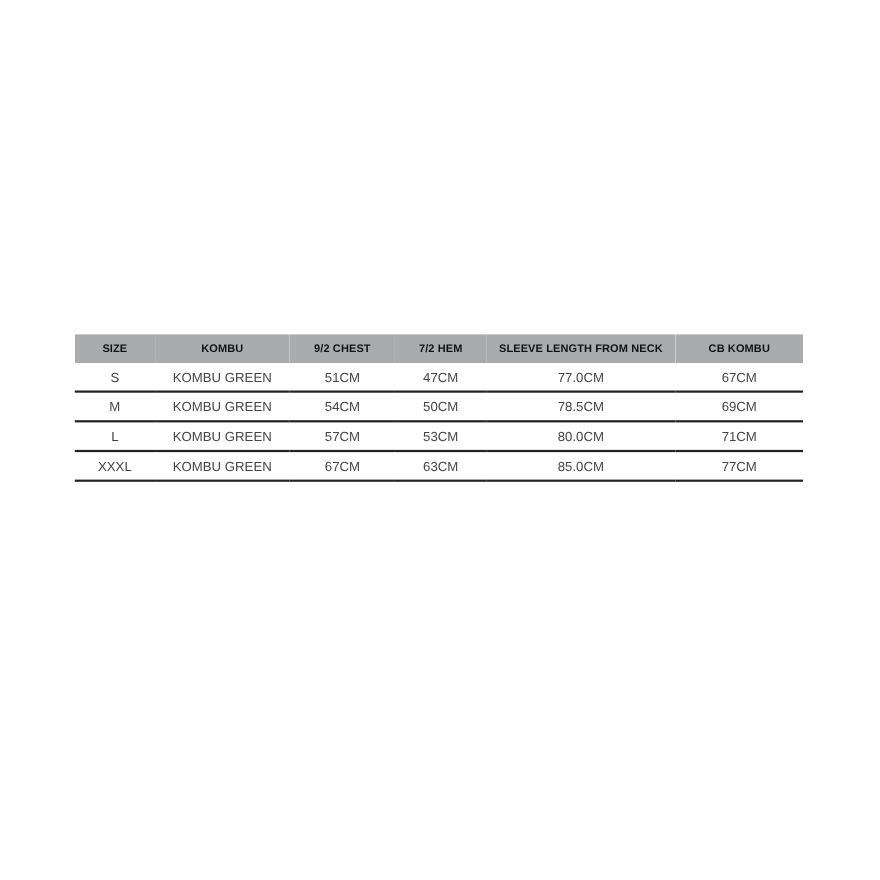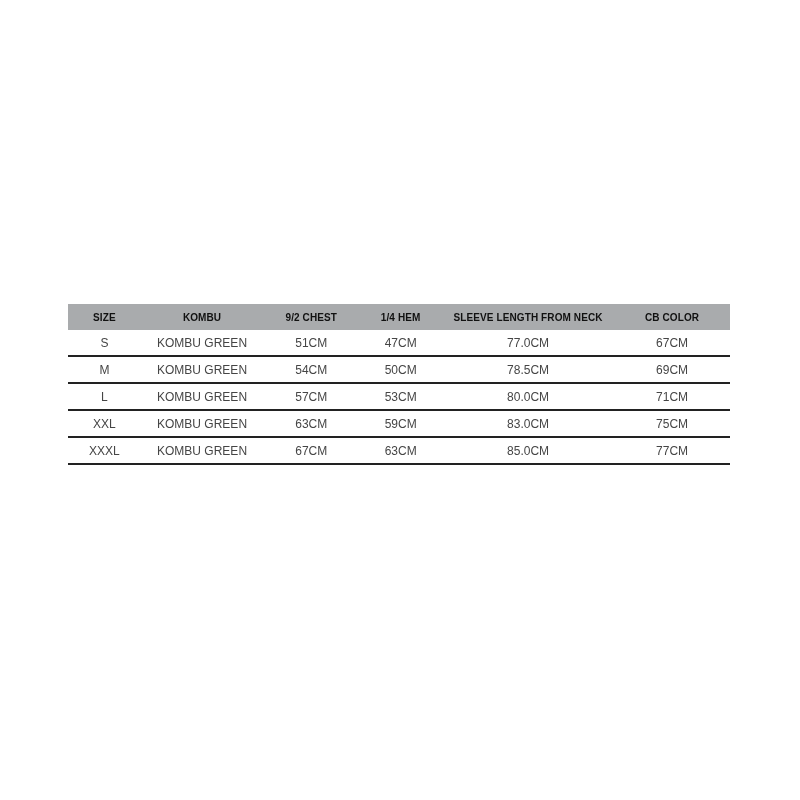--- a/index.html
+++ b/index.html
@@ -63,23 +63,23 @@
         <col style="width:14.5%">
         <col style="width:12.5%">
         <col style="width:26%">
         <col style="width:17.5%">
       </colgroup>
       <thead>
         <tr>
           <th>SIZE</th>
           <th>KOMBU</th>
           <th>9/2 CHEST</th>
-          <th>1/4 HEM</th>
+          <th>7/2 HEM</th>
           <th>SLEEVE LENGTH FROM NECK</th>
-          <th>CB COLOR</th>
+          <th>CB KOMBU</th>
         </tr>
       </thead>
       <tbody>
         <tr>
           <td>S</td>
           <td>KOMBU GREEN</td>
           <td>51CM</td>
           <td>47CM</td>
           <td>77.0CM</td>
           <td>67CM</td>
@@ -94,28 +94,20 @@
         </tr>
         <tr>
           <td>L</td>
           <td>KOMBU GREEN</td>
           <td>57CM</td>
           <td>53CM</td>
           <td>80.0CM</td>
           <td>71CM</td>
         </tr>
         <tr>
-          <td>XXL</td>
-          <td>KOMBU GREEN</td>
-          <td>63CM</td>
-          <td>59CM</td>
-          <td>83.0CM</td>
-          <td>75CM</td>
-        </tr>
-        <tr>
           <td>XXXL</td>
           <td>KOMBU GREEN</td>
           <td>67CM</td>
           <td>63CM</td>
           <td>85.0CM</td>
           <td>77CM</td>
         </tr>
       </tbody>
     </table>
   </div>

